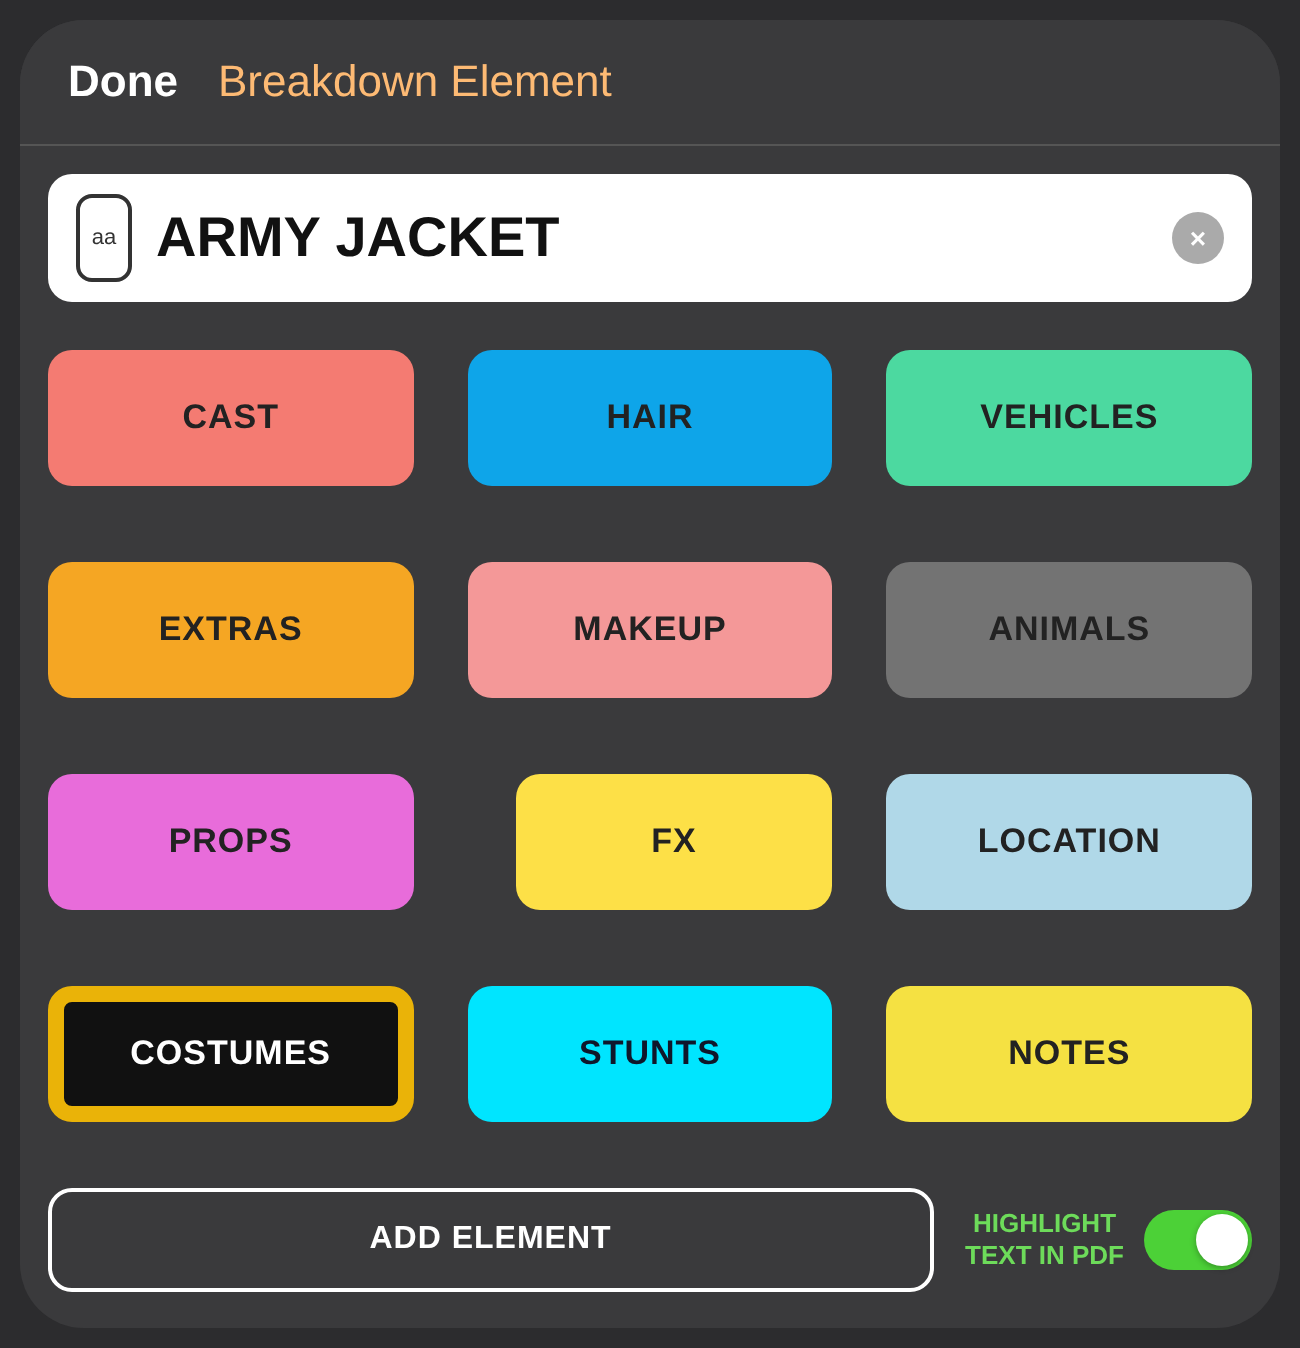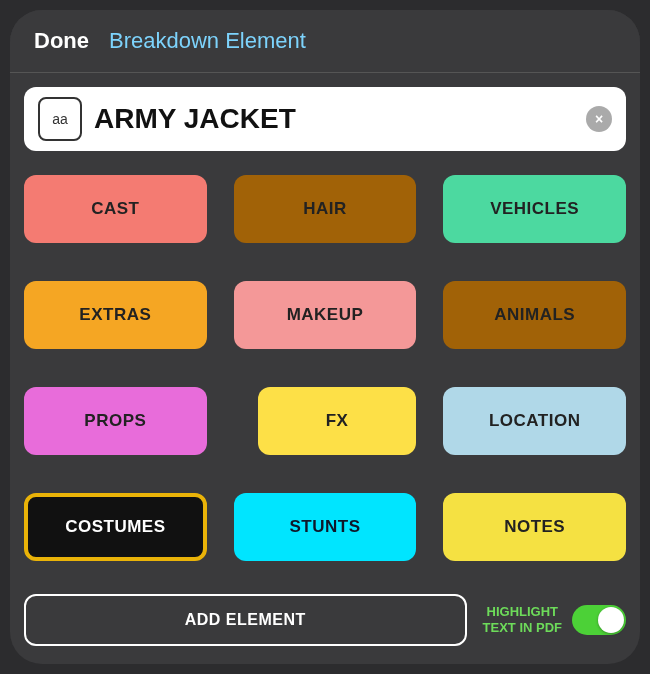--- a/index.html
+++ b/index.html
@@ -29,42 +29,42 @@
       gap: 20px;
       border-bottom: 1px solid #555;
     }
     .header-done {
       color: #ffffff;
       font-size: 22px;
       font-weight: 700;
       cursor: pointer;
     }
     .header-title {
-      color: #7dd3fc;
+      color: #fdba74;
       font-size: 22px;
       font-weight: 400;
     }
     .search-area {
       background: #ffffff;
       margin: 14px 14px;
       border-radius: 12px;
       display: flex;
       align-items: center;
       padding: 10px 14px;
       gap: 12px;
     }
     .search-icon-box {
-      width: 44px;
+      width: 28px;
       height: 44px;
       border: 2px solid #333;
       border-radius: 8px;
       display: flex;
       align-items: center;
       justify-content: center;
-      font-size: 14px;
+      font-size: 11px;
       color: #333;
       font-style: normal;
       font-weight: 400;
       flex-shrink: 0;
     }
     .search-text {
       font-size: 28px;
       font-weight: 600;
       color: #111;
       flex: 1;
@@ -96,29 +96,29 @@
       font-weight: 700;
       letter-spacing: 0.5px;
       cursor: pointer;
       height: 68px;
       display: flex;
       align-items: center;
       justify-content: center;
       text-transform: uppercase;
     }
     .btn-cast     { background: #f47b72; color: #222; }
-    .btn-hair     { background: #a16207; color: #222; }
+    .btn-hair     { background: #0ea5e9; color: #222; }
     .btn-vehicles { background: #4cd9a0; color: #222; }
     .btn-extras   { background: #f5a623; color: #222; }
     .btn-makeup   { background: #f49898; color: #222; }
-    .btn-animals  { background: #a16207; color: #222; }
+    .btn-animals  { background: #737373; color: #222; }
     .btn-props    { background: #e86cda; color: #222; }
     .btn-fx       { background: #fde047; color: #222; margin-left: 24px; }
     .btn-location { background: #b0d8e8; color: #222; }
-    .btn-costumes { background: #111; color: #fff; border: 4px solid #eab308; }
+    .btn-costumes { background: #111; color: #fff; border: 8px solid #eab308; }
     .btn-stunts   { background: #00e5ff; color: #0f172a; }
     .btn-notes    { background: #f5e142; color: #222; }
     .footer {
       display: flex;
       align-items: center;
       padding: 12px 14px 18px;
       gap: 16px;
     }
     .add-element-btn {
       flex: 1;

